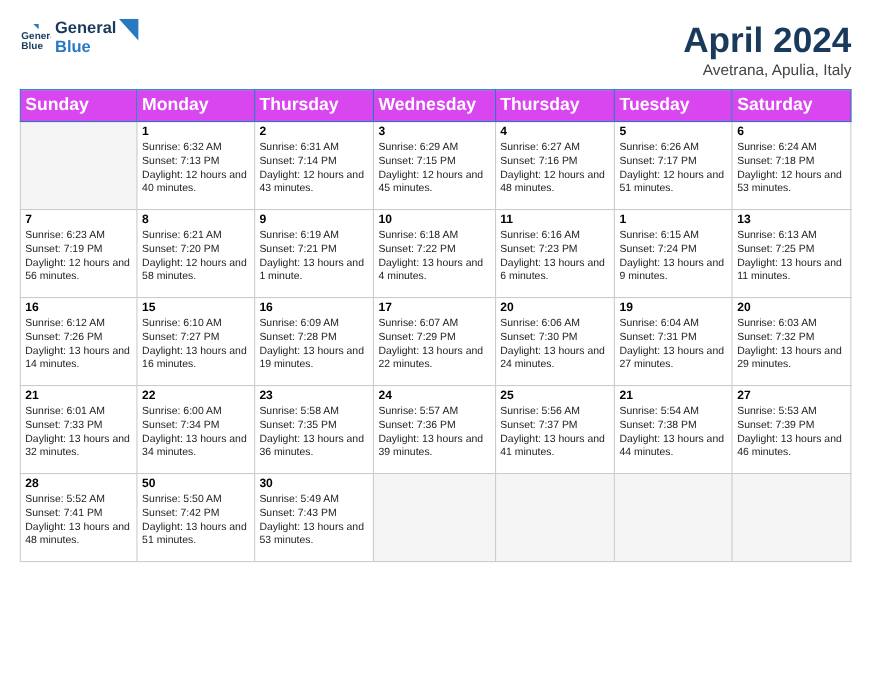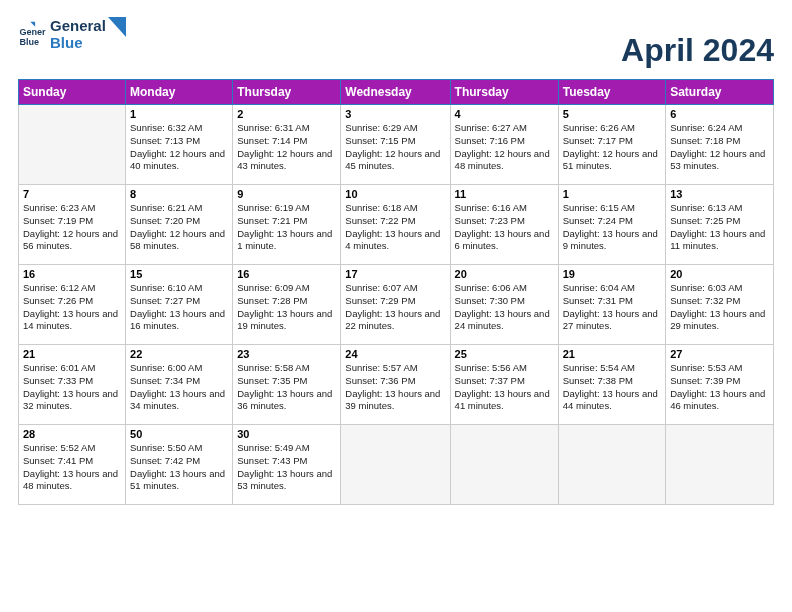--- a/index.html
+++ b/index.html
@@ -31,37 +31,36 @@
       height: 28px;
       margin-right: 4px;
     }
     .title-block {
       text-align: right;
     }
     .month-title {
       font-size: 32px;
       font-weight: bold;
       color: #1a3a5c;
-      margin-top: 14px;
     }
     .subtitle {
       font-size: 14px;
       color: #444;
     }
     table {
       width: 100%;
       border-collapse: collapse;
       font-size: 10px;
     }
     thead tr th {
-      background-color: #a21caf;
+      background-color: #d946ef;
       color: #fff;
       padding: 5px 4px;
       text-align: left;
-      font-size: 12px;
+      font-size: 16px;
       font-weight: bold;
       border: 1px solid #2979c1;
     }
     tbody tr td {
       border: 1px solid #ccc;
       padding: 3px 4px;
       vertical-align: top;
       width: 113px;
       height: 80px;
       background: #fff;
@@ -103,20 +102,21 @@
         <div style="font-size:15px;font-weight:bold;color:#2979c1;line-height:1.1;">
           <span>Blue</span>
         </div>
       </div>
       <svg width="18" height="22" viewBox="0 0 18 22" style="margin-left:2px;margin-top:-14px;">
         <polygon points="0,0 18,0 18,20" fill="#2979c1"></polygon>
       </svg>
     </div>
     <div class="title-block">
       <div class="month-title">April 2024</div>
+      <div class="subtitle">Avetrana, Apulia, Italy</div>
     </div>
   </div>
 
   <table>
     <thead>
       <tr>
         <th>Sunday</th>
         <th>Monday</th>
         <th>Thursday</th>
         <th>Wednesday</th>

